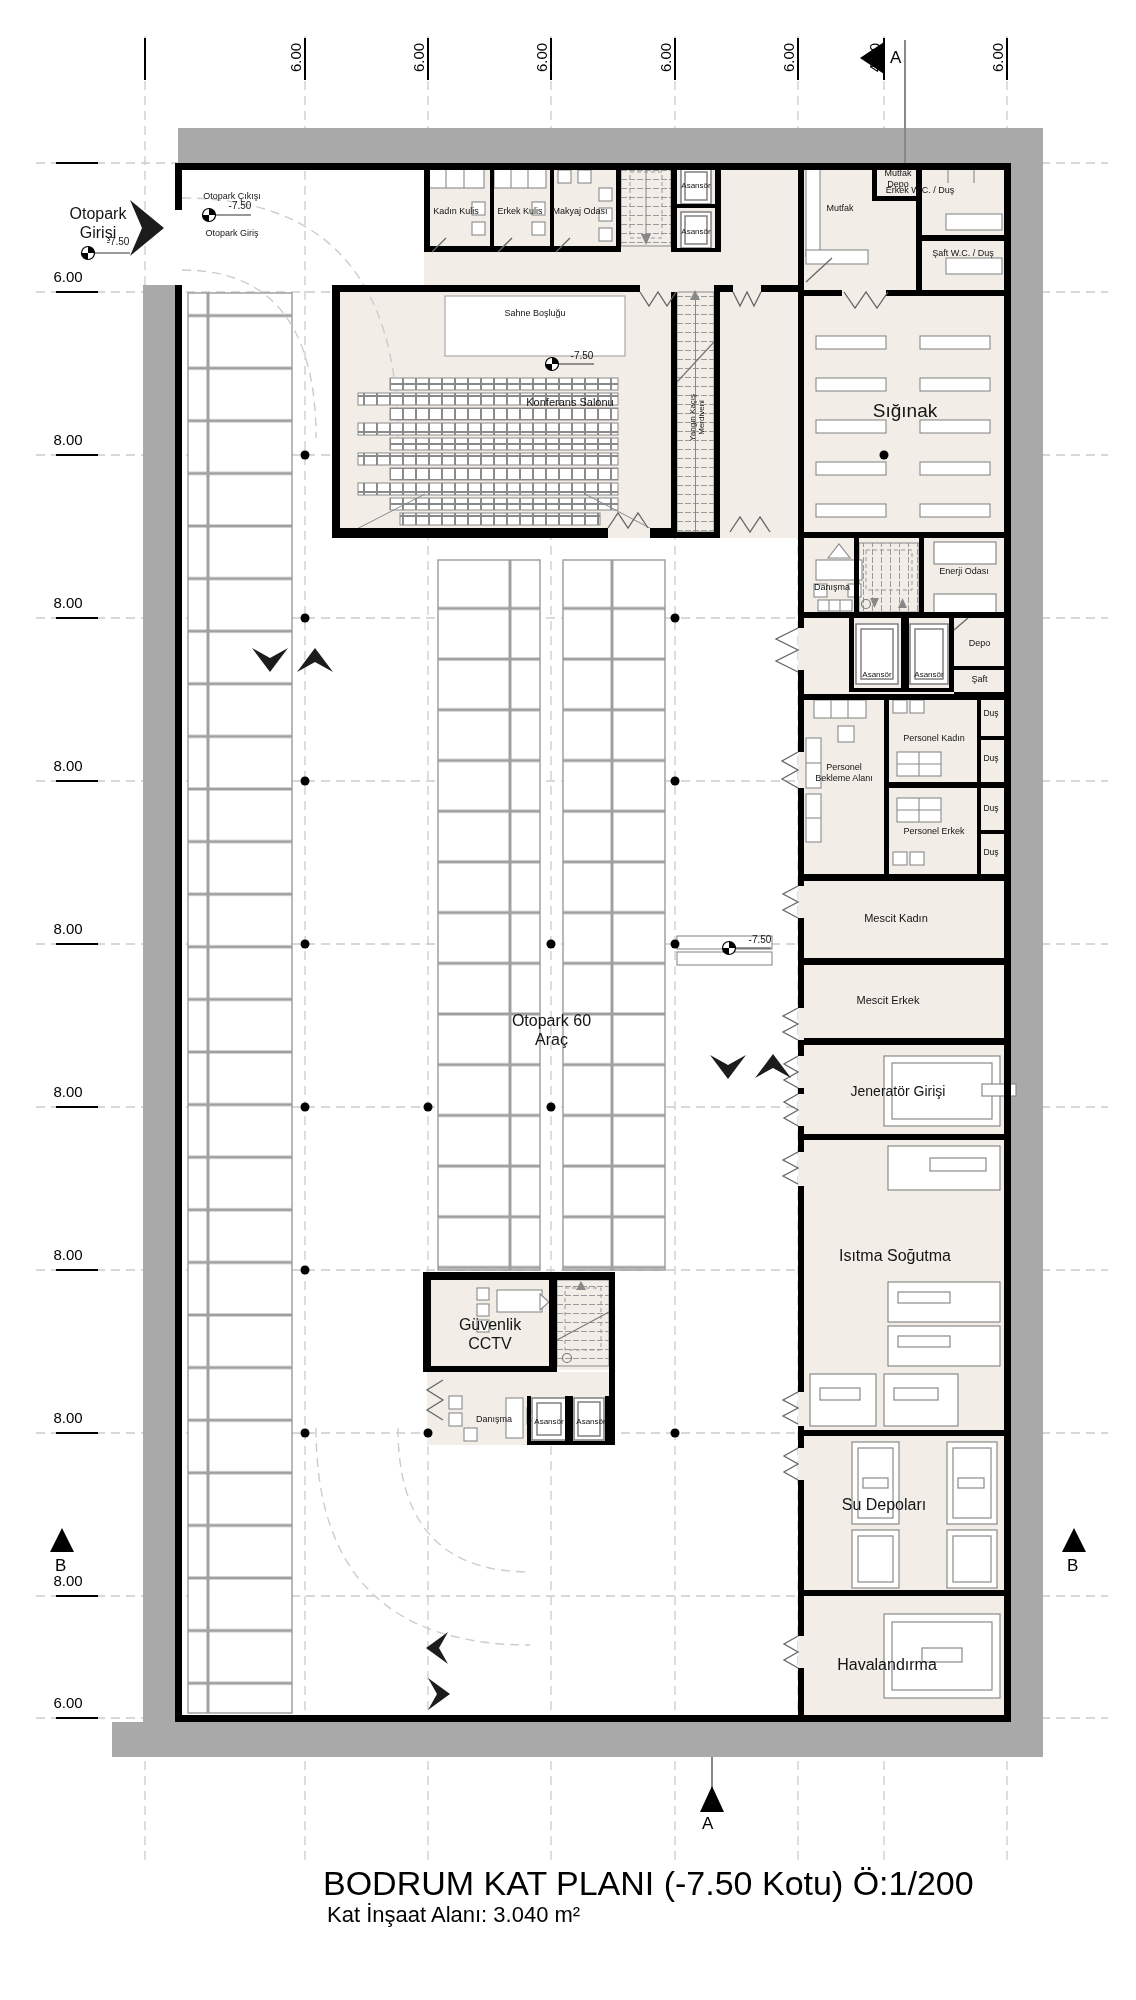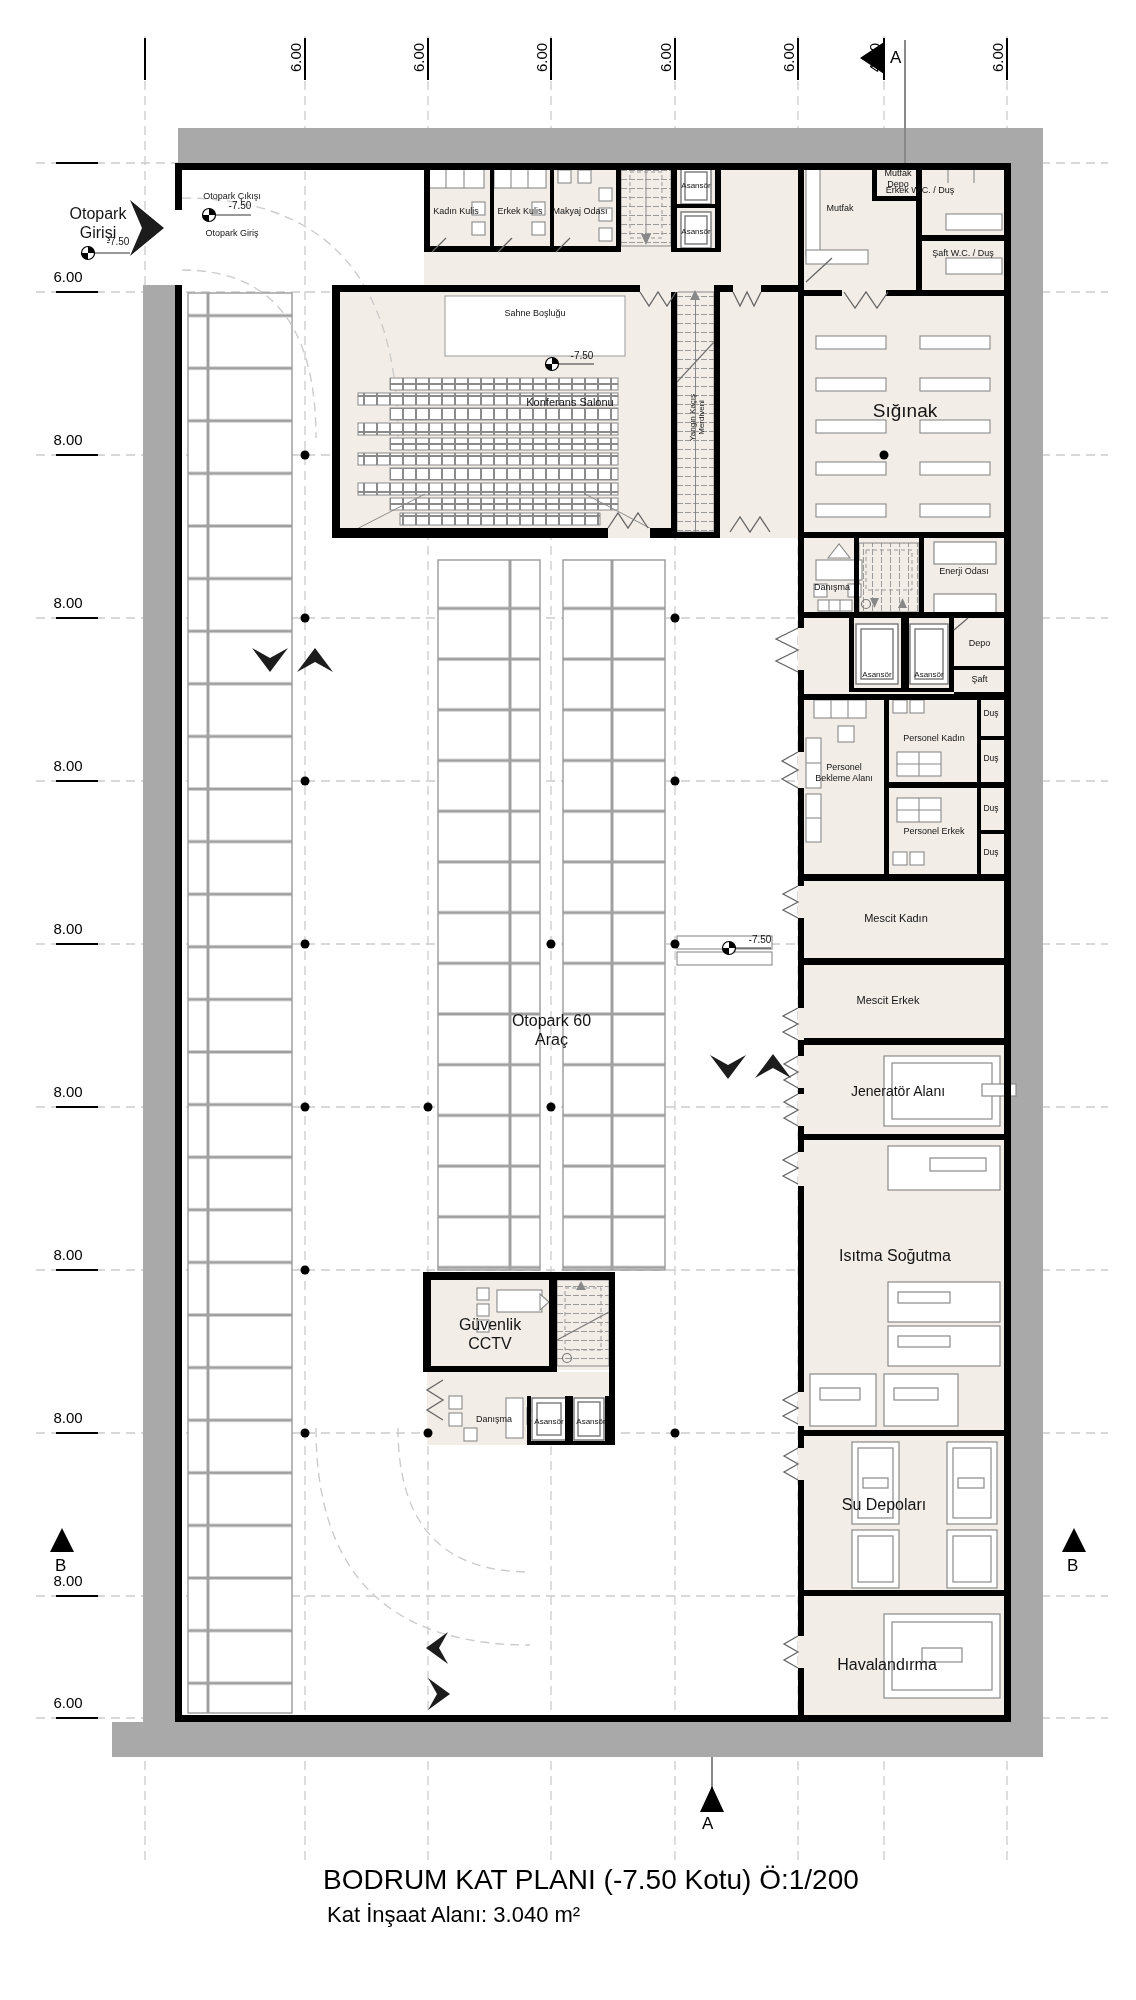--- a/index.html
+++ b/index.html
@@ -7,21 +7,21 @@
          font-family:"Liberation Sans",sans-serif;color:#111}
   #plan-svg{position:absolute;left:0;top:0}
   .lbl{position:absolute;text-align:center;line-height:1.18;color:#141414;white-space:normal}
   .s8 {font-size:8px}.s85{font-size:8.5px}.s9 {font-size:9px}.s10{font-size:10px}
   .s12{font-size:16px}.s13{font-size:19px}.s14{font-size:14px}.s15{font-size:11px}
   .nw{white-space:nowrap}
   .dim-top{position:absolute;width:56px;text-align:center;font-size:15px;transform:rotate(-90deg);color:#000}
   .dim-left{position:absolute;width:52px;text-align:center;font-size:15px;color:#000}
   .sec{position:absolute;font-size:17px;color:#000}
   .rot{transform:rotate(-90deg)}
-  .title-line1{position:absolute;left:323px;top:1864px;font-size:28px;color:#000;white-space:nowrap}
+  .title-line1{position:absolute;left:323px;top:1864px;font-size:34px;color:#000;white-space:nowrap}
   .title-line2{position:absolute;left:327px;top:1902px;font-size:22px;color:#000;white-space:nowrap}
 </style>
 </head>
 <body>
 
 <div id="stage">
 
 <svg id="plan-svg" width="1136" height="2000" viewBox="0 0 1136 2000">
   <defs>
     <pattern id="stallL" width="104" height="52.6" patternUnits="userSpaceOnUse">
@@ -489,21 +489,21 @@
 <div class="lbl s8 nw" style="left:906px;top:670px;width:46px">Asansör</div>
 <div class="lbl s85 nw" style="left:976px;top:708px;width:30px">Duş</div>
 <div class="lbl s85 nw" style="left:976px;top:753px;width:30px">Duş</div>
 <div class="lbl s85 nw" style="left:976px;top:803px;width:30px">Duş</div>
 <div class="lbl s85 nw" style="left:976px;top:847px;width:30px">Duş</div>
 <div class="lbl s9" style="left:810px;top:762px;width:68px">Personel Bekleme Alanı</div>
 <div class="lbl s9" style="left:900px;top:733px;width:68px">Personel Kadın</div>
 <div class="lbl s9" style="left:900px;top:826px;width:68px">Personel Erkek</div>
 <div class="lbl s15 nw" style="left:816px;top:912px;width:160px">Mescit Kadın</div>
 <div class="lbl s15 nw" style="left:818px;top:994px;width:140px">Mescit Erkek</div>
-<div class="lbl s14 nw" style="left:828px;top:1083px;width:140px">Jeneratör Alanı</div>
+<div class="lbl s14 nw" style="left:828px;top:1083px;width:140px">Jeneratör Girişi</div>
 <div class="lbl s12 nw" style="left:830px;top:1247px;width:130px">Isıtma Soğutma</div>
 <div class="lbl s12 nw" style="left:824px;top:1496px;width:120px">Su Depoları</div>
 <div class="lbl s12 nw" style="left:824px;top:1656px;width:126px">Havalandırma</div>
 <div class="lbl s12" style="left:504px;top:1012px;width:95px">Otopark 60 Araç</div>
 <div class="lbl s10 nw" style="left:738px;top:934px;width:44px">-7.50</div>
 <div class="lbl s12" style="left:445px;top:1316px;width:90px">Güvenlik CCTV</div>
 <div class="lbl s9 nw" style="left:466px;top:1414px;width:56px">Danışma</div>
 <div class="lbl s8 nw" style="left:527px;top:1417px;width:44px">Asansör</div>
 <div class="lbl s8 nw" style="left:569px;top:1417px;width:44px">Asansör</div>
 

